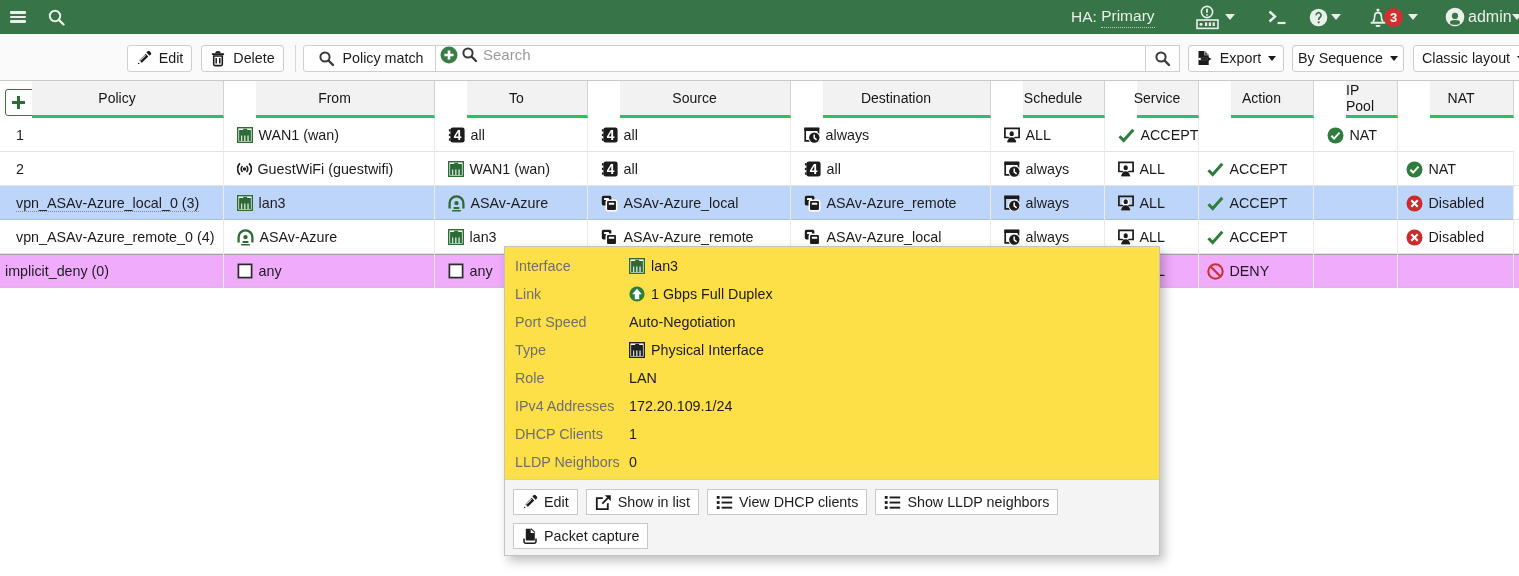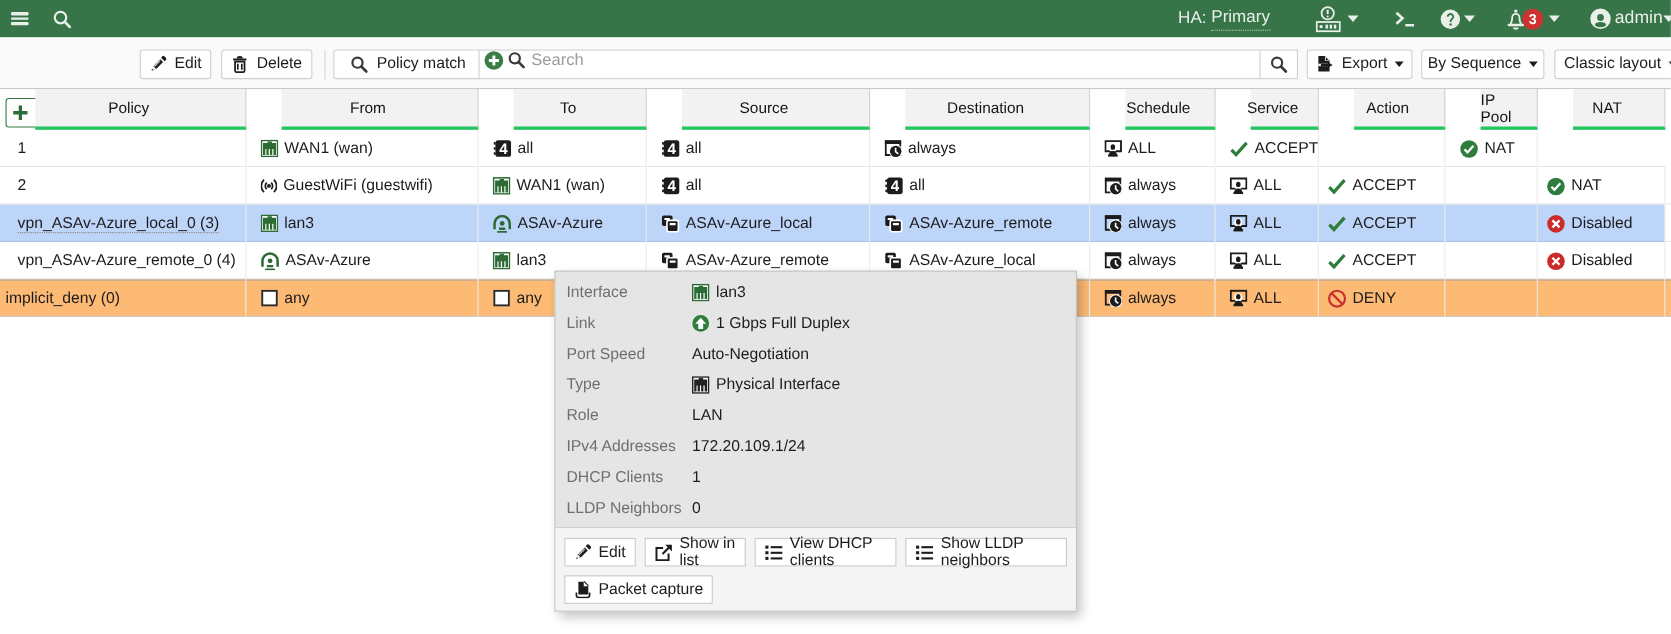--- a/index.html
+++ b/index.html
@@ -39,26 +39,26 @@
   display:flex; align-items:center; justify-content:center; padding-right:21px; font-size:14px; color:#151515;margin-left:32px; }
 .hrow > div:last-child { border-right:none; }
 .trow { height:34px; }
 .trow > div { border-right:1px solid #ebebeb; box-shadow:inset 0 -1px 0 #e3e3e3;
   display:flex; align-items:center; gap:5.5px; font-size:14.3px; padding-left:13px; overflow:hidden; white-space:nowrap; }
 .trow > div:last-child { border-right:none; }
 .trow > div:first-child { padding-left:16px; }
 .trow > div:nth-child(8), .trow > div:nth-child(10) { padding-left:8px; }
 .trow.sel > div { background:#bed5fa; box-shadow:inset 0 -1px 0 #a8c0e6; }
 .trow.sel > div:last-child { background:#fff; box-shadow:inset 0 -1px 0 #e3e3e3; }
-.trow.imp > div { background:#fdba74; box-shadow:inset 0 1px 0 #a2a2a2, inset 0 -1px 0 #c6c6c6; }
+.trow.imp > div { background:#f0abfc; box-shadow:inset 0 1px 0 #a2a2a2, inset 0 -1px 0 #c6c6c6; }
 .trow.imp > div:first-child { padding-left:5px; }
 .dotted { border-bottom:1px dotted #8a8a8a; }
 
 
-#pop { position:absolute; left:504px; top:246px; width:475px; background:#e5e5e5; border:1px solid #c3c3c3;
+#pop { position:absolute; left:504px; top:246px; width:656px; background:#fde047; border:1px solid #c3c3c3;
   box-shadow:4px 5px 10px rgba(0,0,0,.25); }
 #pop .body { padding:5px 0 3px; }
 #pop .prow { height:28px; display:flex; align-items:center; font-size:14.3px; }
 #pop .prow .lab { width:124px; padding-left:10px; color:#6f6f6f; flex:none; }
 #pop .prow .val { display:flex; align-items:center; gap:6px; color:#1c1c1c; }
 #pop .foot { background:#f4f4f4; border-top:1px solid #cfcfcf; padding:9px 8px 6px; }
 #pop .frow { display:flex; gap:8px; margin-bottom:8px; }
 #pop .fbtn { height:26px; background:#fff; border:1px solid #c9c9c9; display:flex; align-items:center;
   padding:0 8px; gap:6px; font-size:14.3px; }
 </style>

